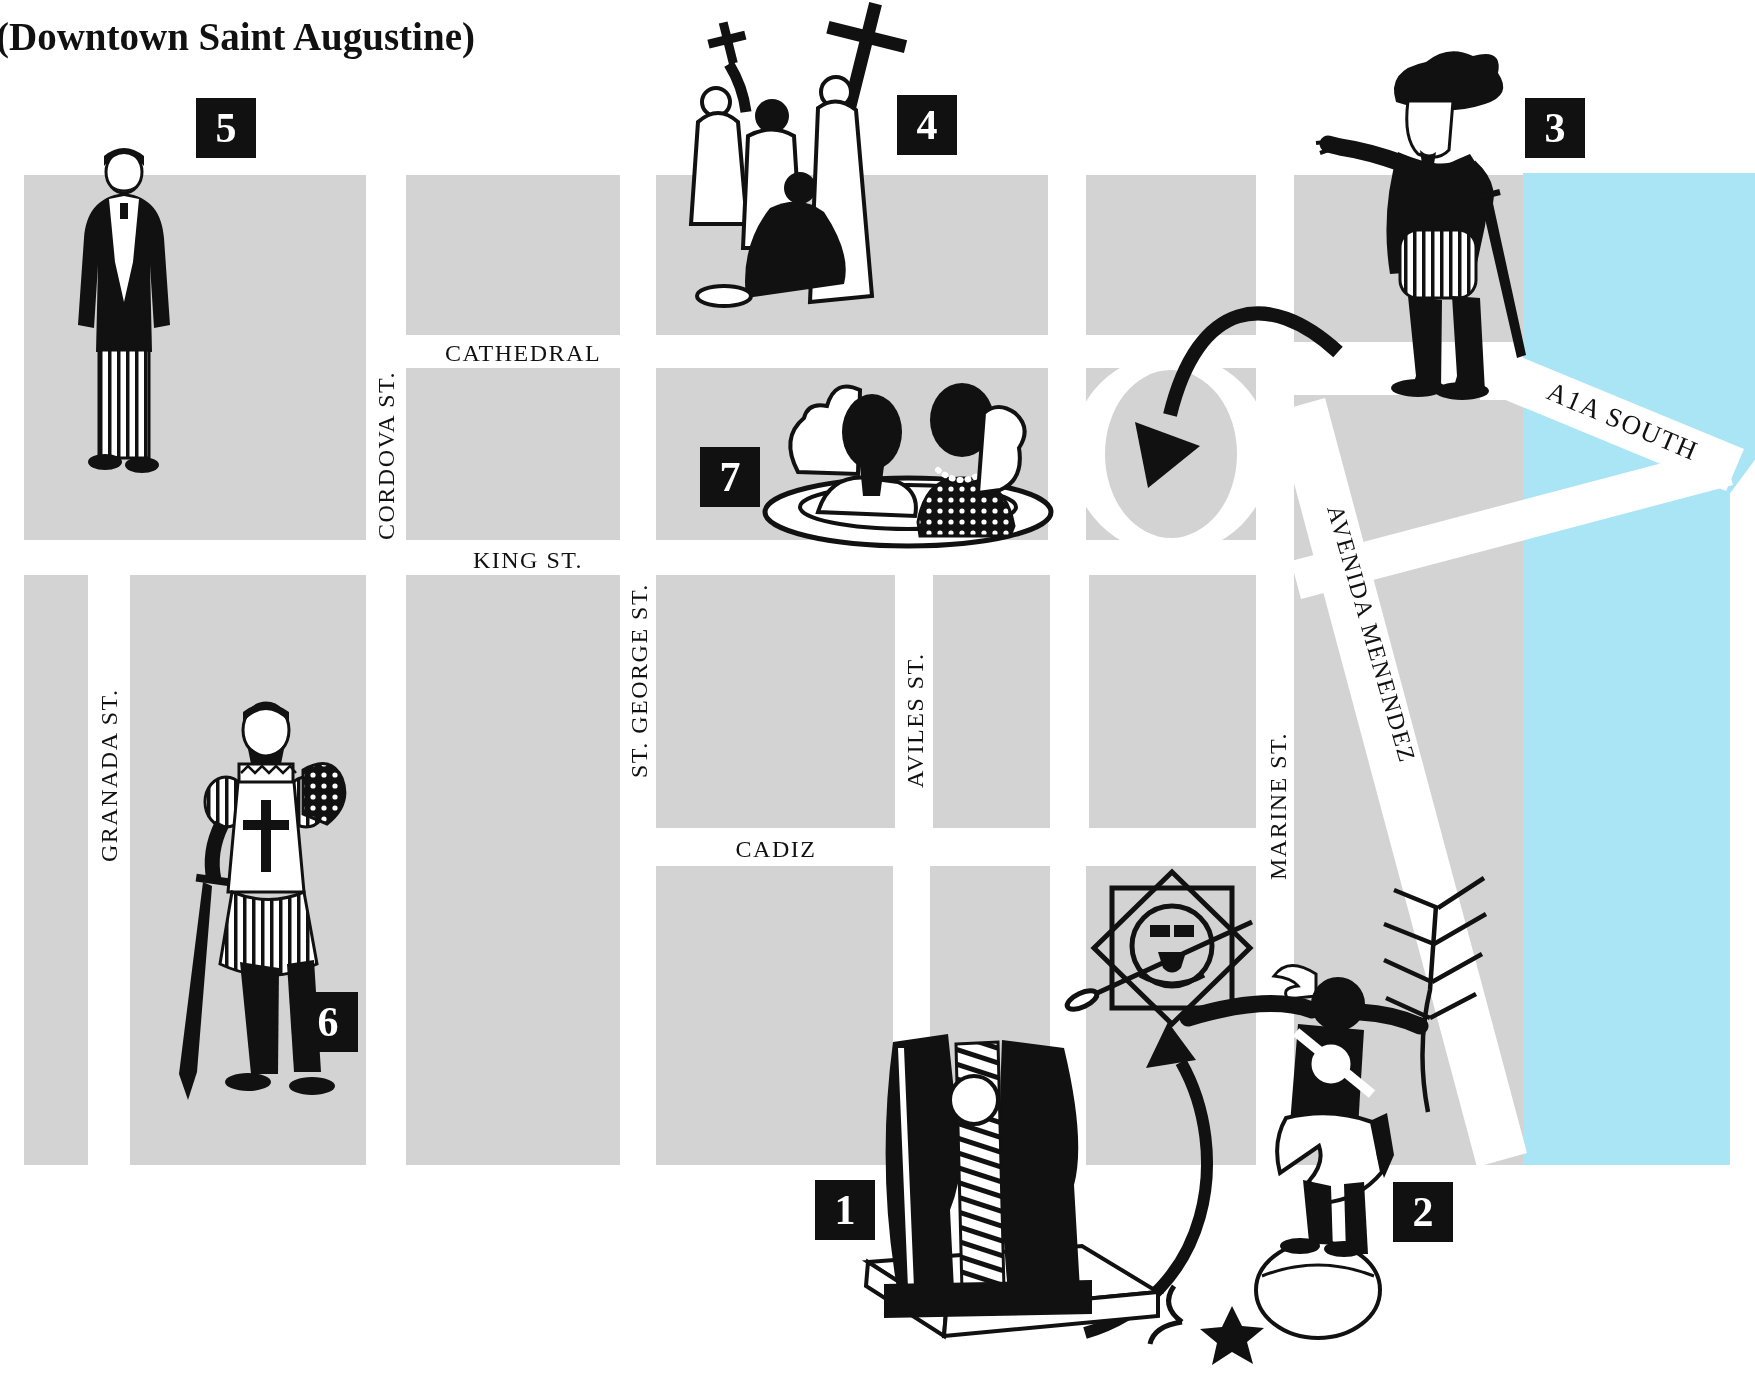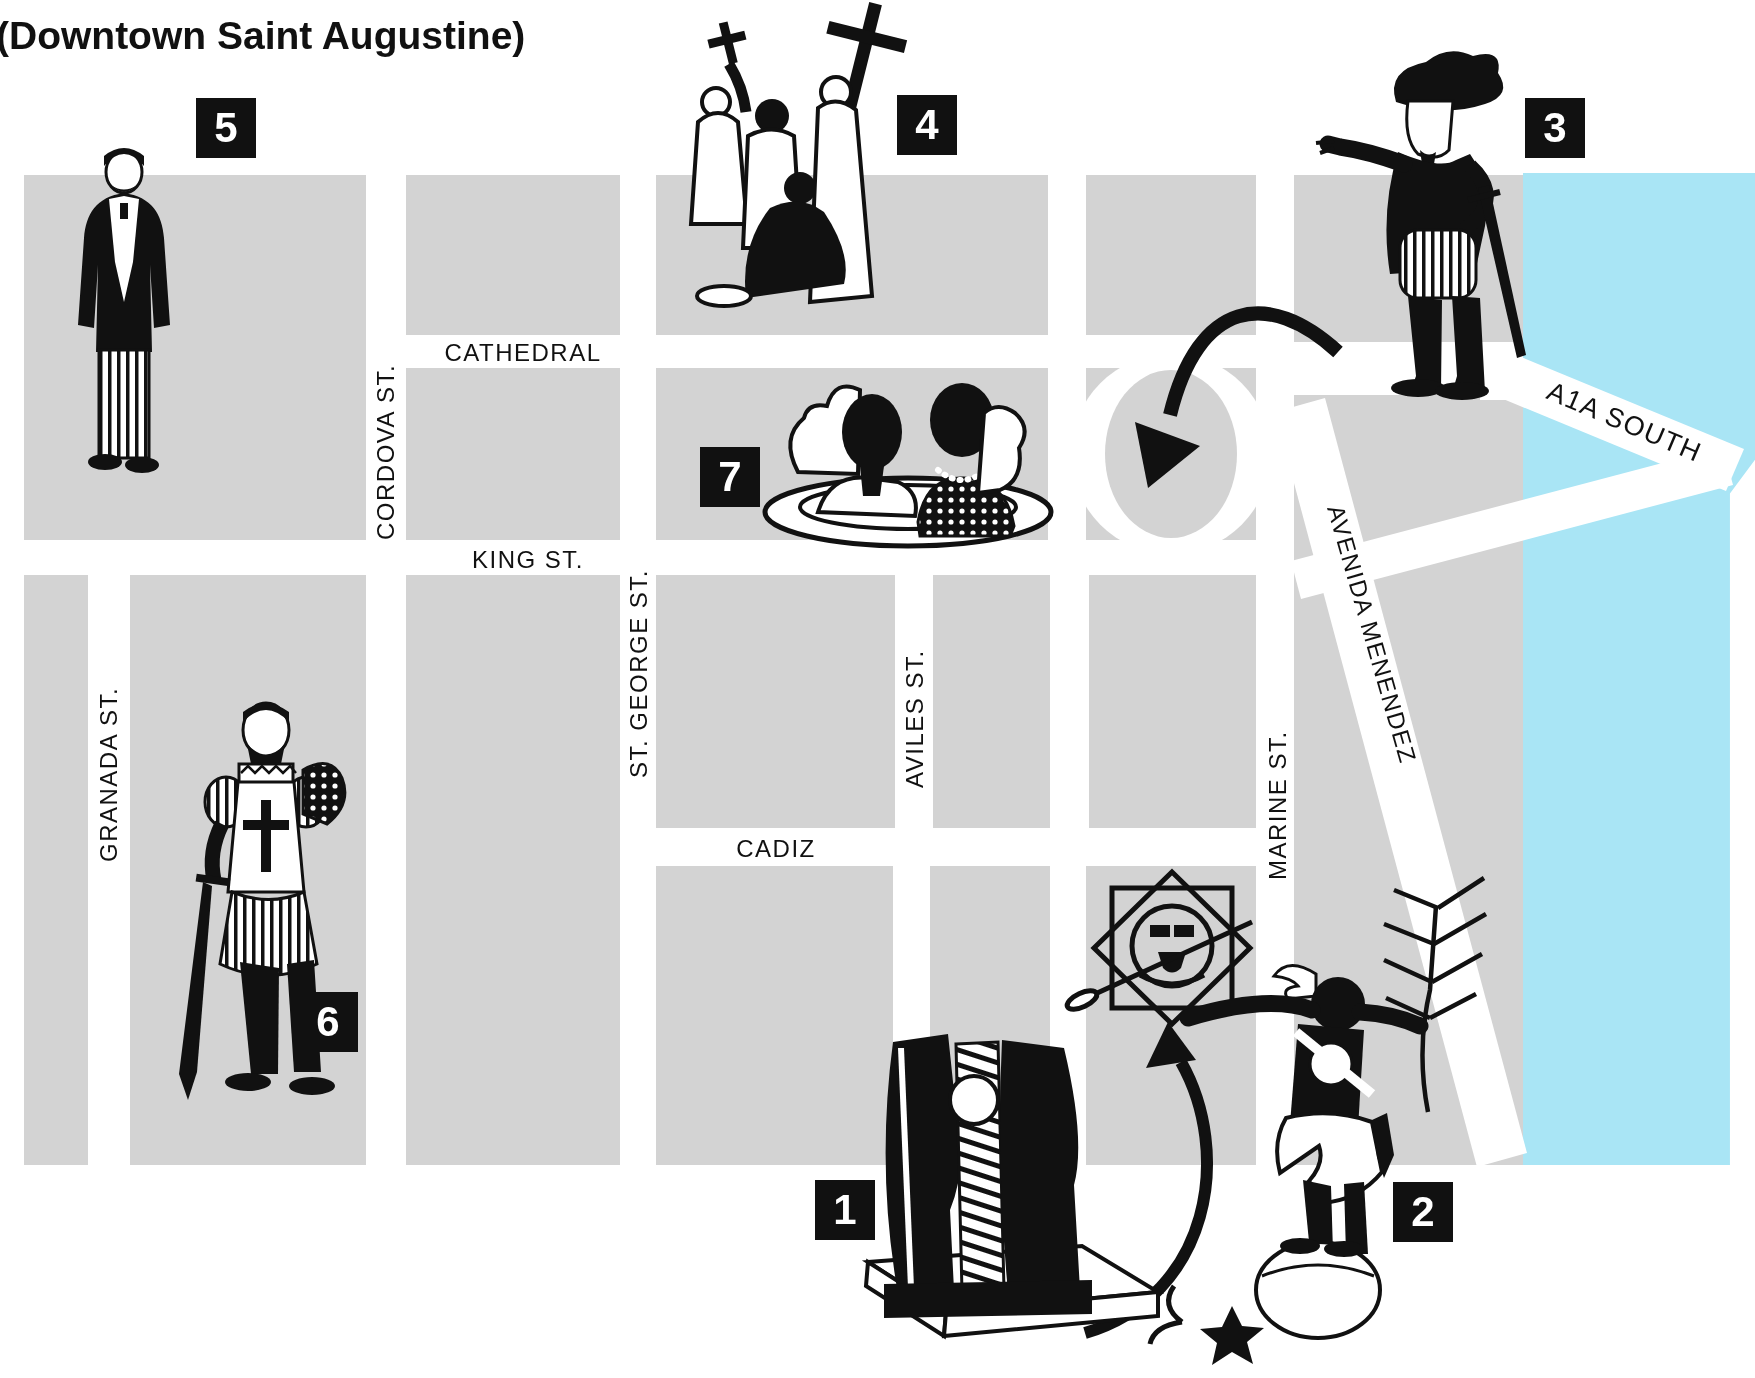--- a/index.html
+++ b/index.html
@@ -4,21 +4,21 @@
 <style>
   :root{
     --block:#d3d3d3;
     --water:#a9e5f5;
     --ink:#111111;
     --paper:#ffffff;
   }
   html,body{margin:0;padding:0;background:#fff;}
   #stage{
     position:relative;width:1755px;height:1378px;background:var(--paper);
-    font-family:Liberation Sans, sans-serif;overflow:hidden;border-radius:24px;
+    font-family:Liberation Serif, serif;overflow:hidden;border-radius:24px;
   }
   #map-title{
     position:absolute;left:-4px;top:14px;font-size:39px;font-weight:bold;color:var(--ink);
     letter-spacing:0px;white-space:nowrap;
   }
   .block{position:absolute;background:var(--block);}
   #water{
     position:absolute;left:1523px;top:173px;width:232px;height:992px;background:var(--water);
     clip-path:polygon(0 0,100% 0,100% 28.9%,89.2% 32.3%,89.2% 100%,0 100%);
   }

